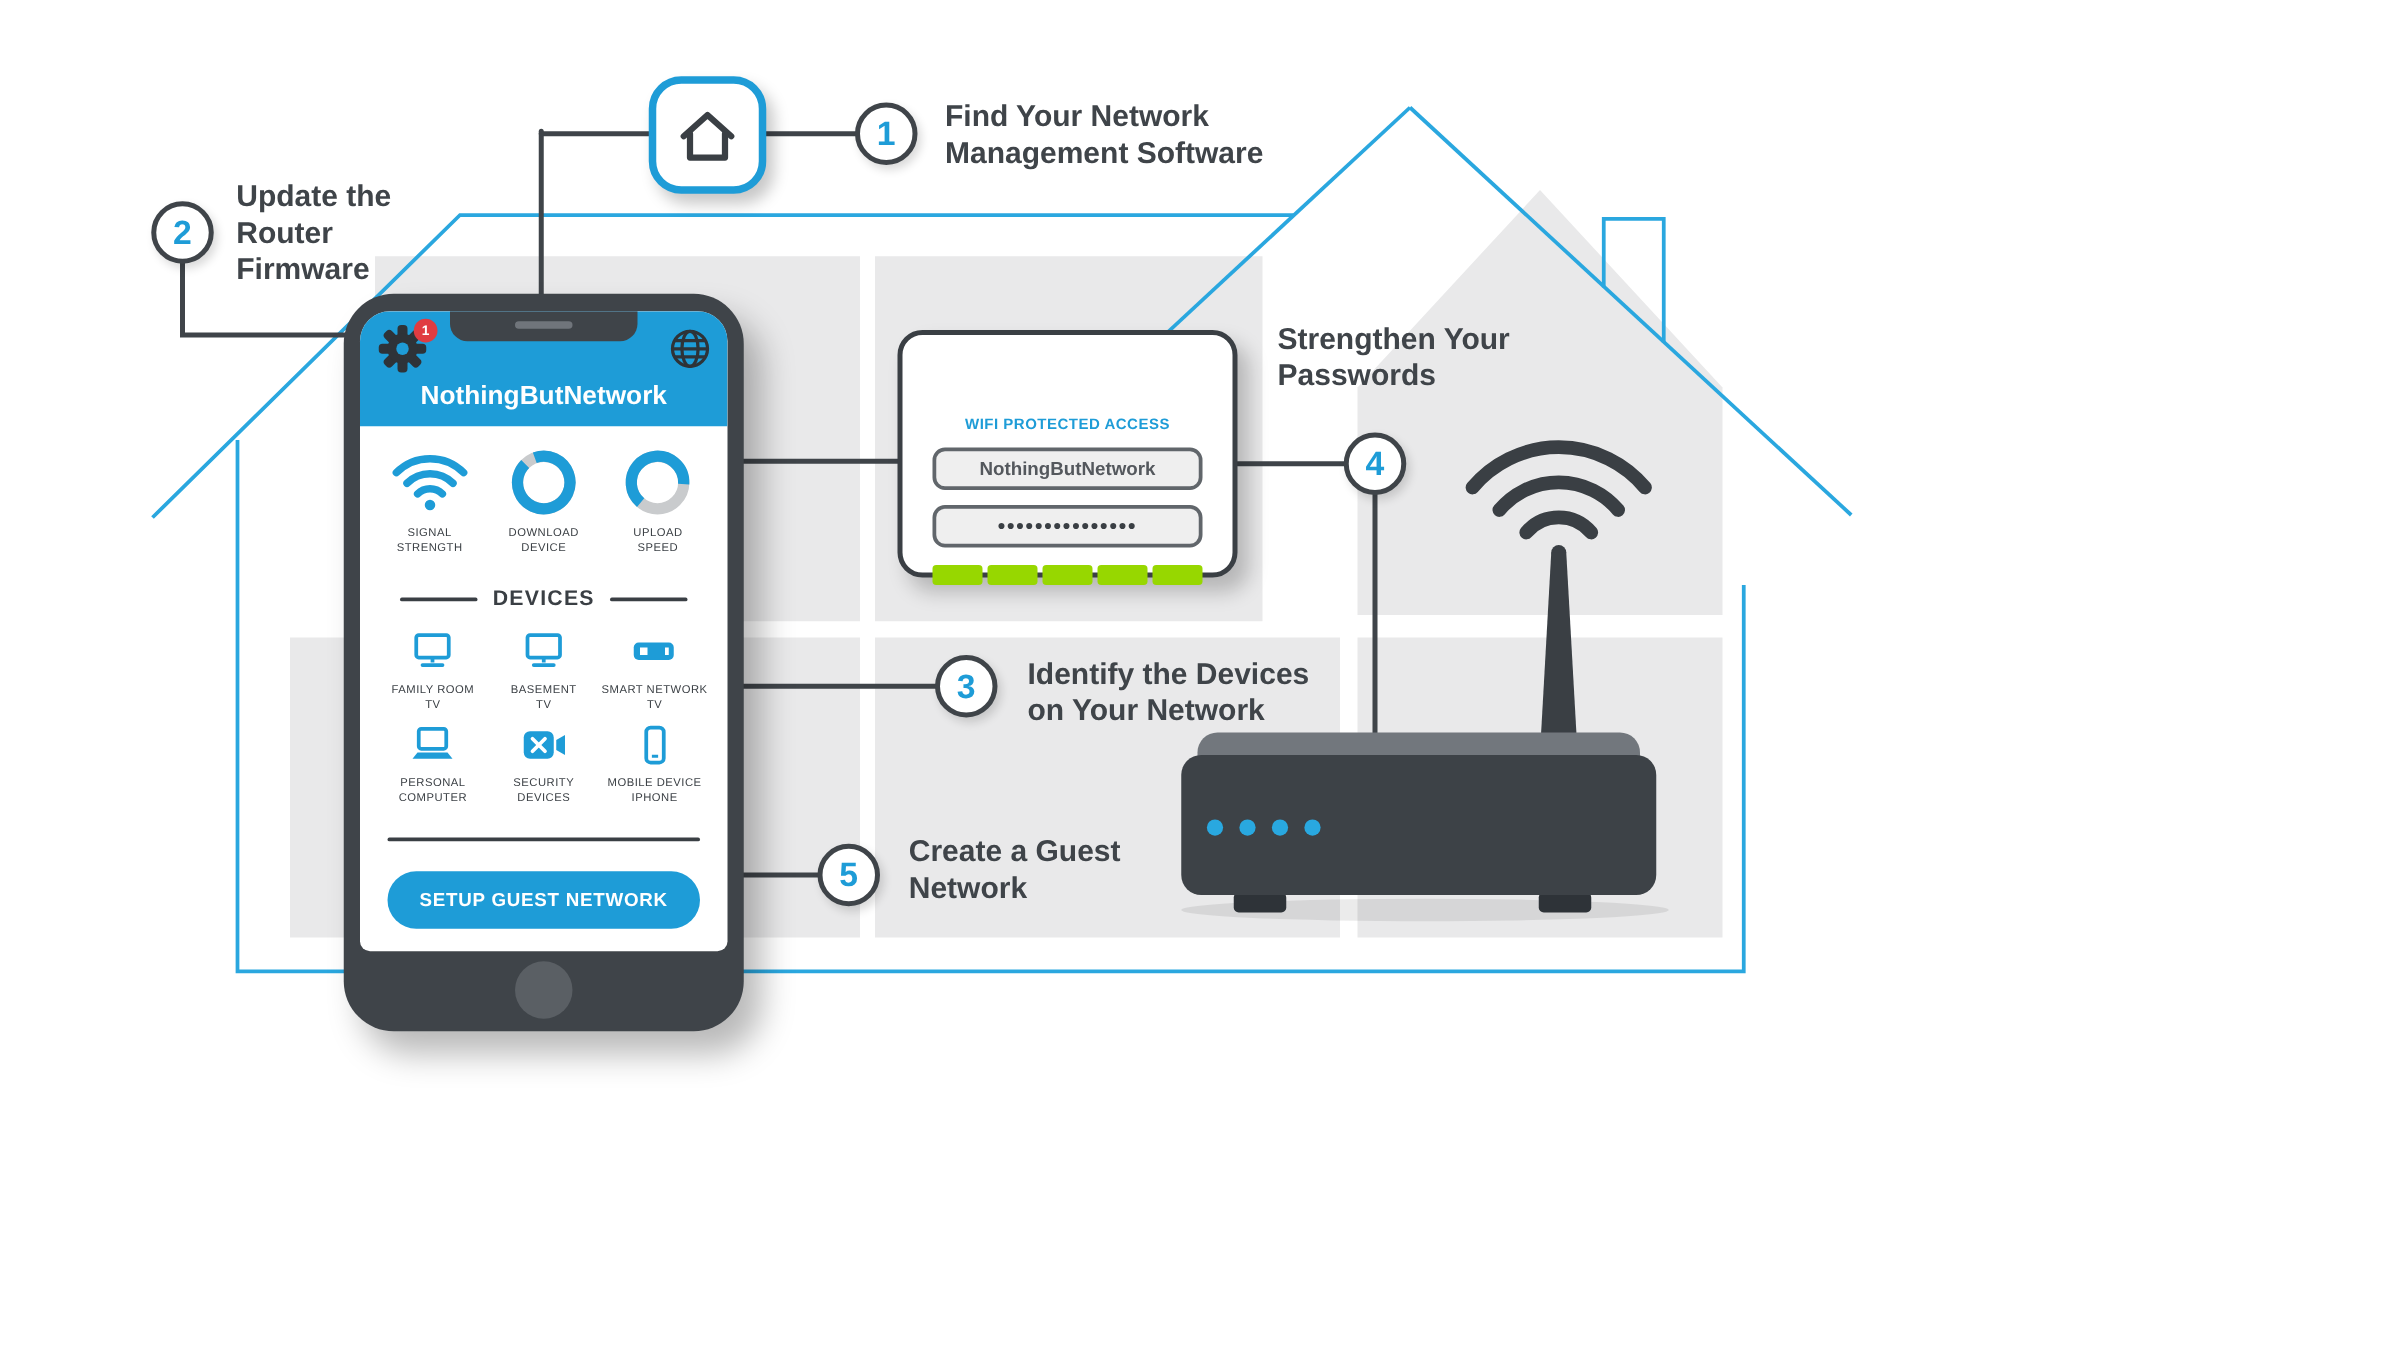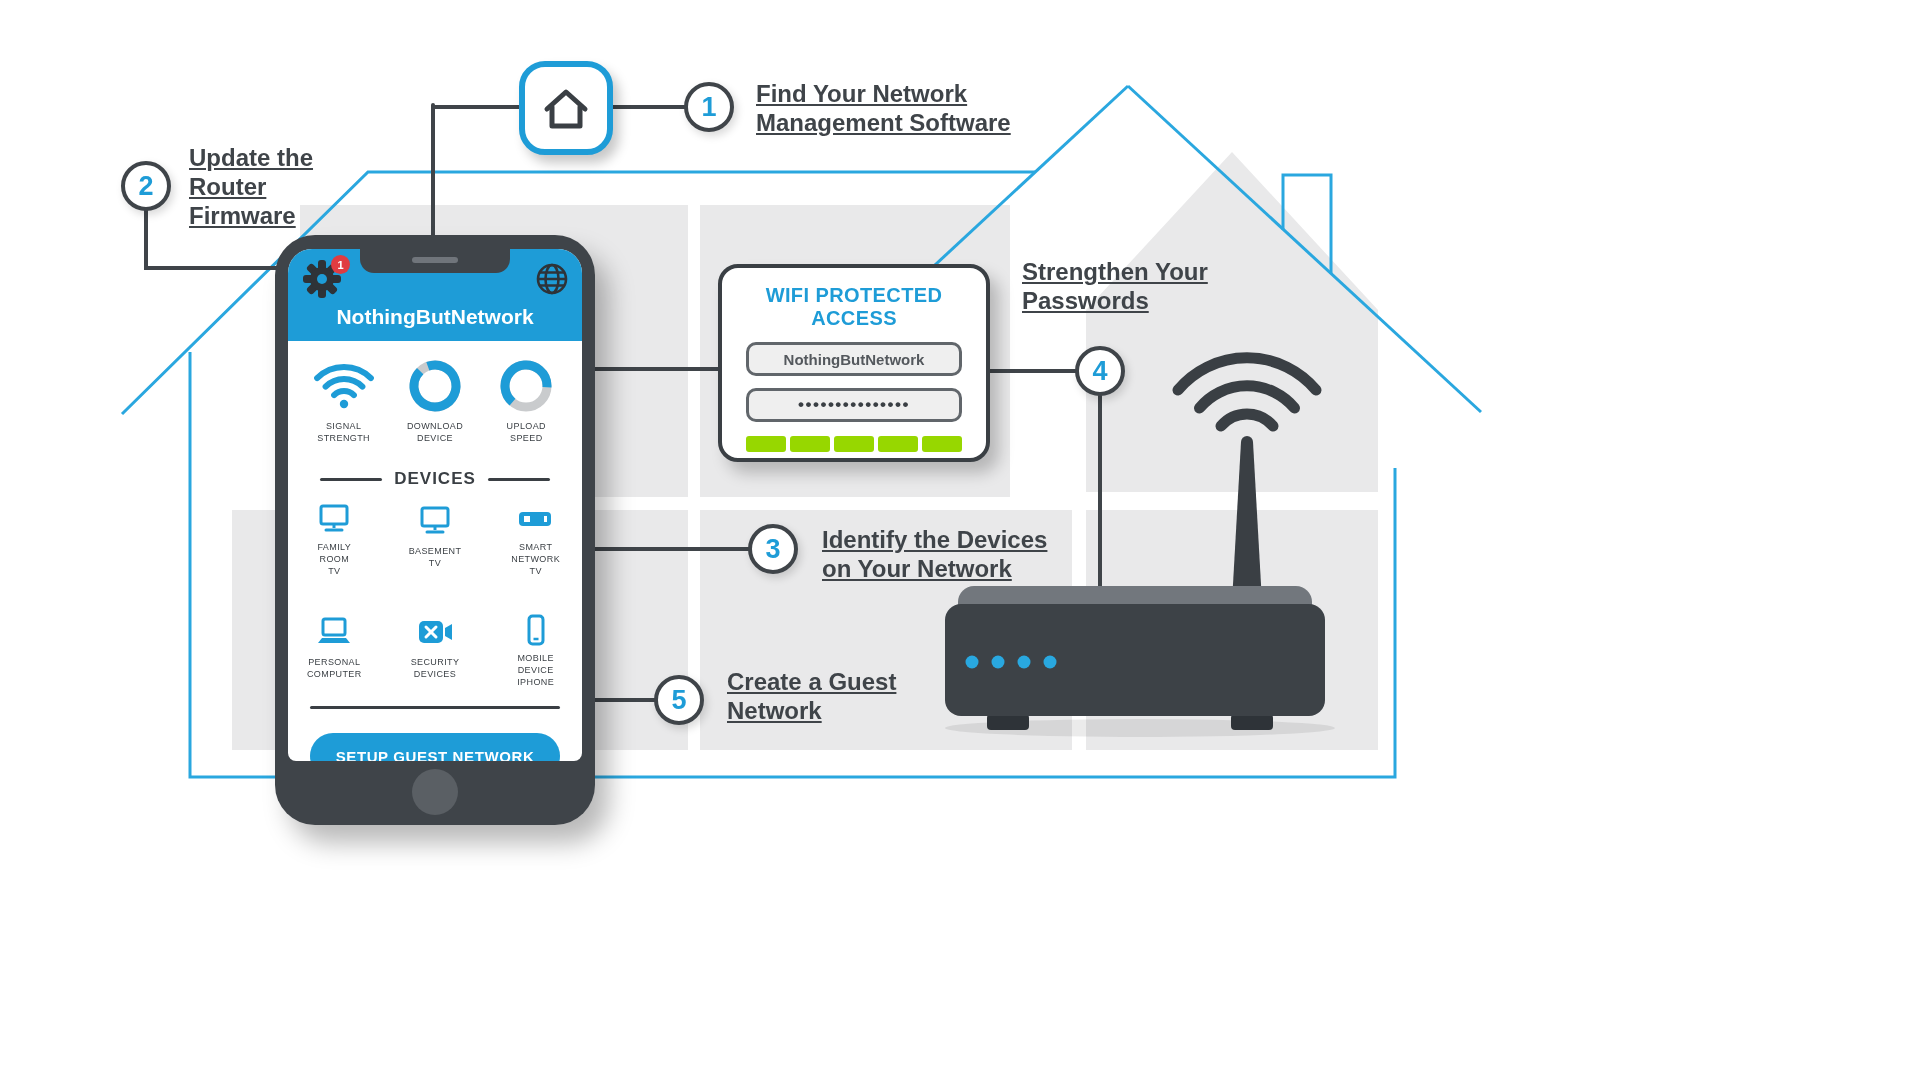--- a/index.html
+++ b/index.html
@@ -5,21 +5,21 @@
   * { box-sizing: border-box; margin: 0; padding: 0; }
   html,body { background:#fff; }
   body { font-family: "Liberation Sans", sans-serif; }
   .canvas { position:relative; width:1920px; height:1080px; background:#fff; overflow:hidden; }
   .abs { position:absolute; }
 
   
   .step-circle { width:50px; height:50px; border-radius:50%; background:#fff; border:4px solid #3f4449;
     display:flex; align-items:center; justify-content:center; font-weight:bold; font-size:27px; color:#1e9cd7;
     box-shadow:3px 4px 8px rgba(0,0,0,0.15); z-index:6; }
-  .step-label { font-weight:bold; font-size:24px; color:#3f4449; line-height:1.2; white-space:pre-line; z-index:6;text-decoration:underline; }
+  .step-label { font-weight:bold; font-size:24px; color:#3f4449; line-height:1.2; white-space:pre-line; z-index:6; }
 
   
   .app-icon { left:519px; top:61px; width:94px; height:94px; border:6px solid #1e9cd7; border-radius:26px;
     background:#fff; box-shadow:6px 8px 12px rgba(0,0,0,0.22); display:flex; align-items:center; justify-content:center; z-index:5; }
 
   
   .phone { left:275px; top:235px; width:320px; height:590px; background:#3f4449; border-radius:40px;
     box-shadow:14px 18px 26px rgba(0,0,0,0.28); z-index:5; }
   .screen { position:absolute; left:13px; top:14px; width:294px; height:512px; background:#fff;
     border-radius:24px 24px 8px 8px; overflow:hidden; }
@@ -36,34 +36,34 @@
   .stats { display:flex; margin:16px 10px 0; }
   .stat { flex:1; display:flex; flex-direction:column; align-items:center; }
   .stat-icon { height:58px; display:flex; align-items:center; justify-content:center; }
   .tiny-label { margin-top:6px; font-size:9px; font-weight:normal; letter-spacing:0.4px; line-height:1.3;
     text-align:center; white-space:pre-line; color:#3a3f44; }
 
   .devices-heading { margin-top:24px; height:22px; display:flex; align-items:center; justify-content:center; gap:12px;
     font-weight:bold; font-size:17px; letter-spacing:1px; color:#3a3f44; }
   .rule { width:62px; height:3px; background:#3a3f44; border-radius:2px; }
 
-  .device-grid { margin:12px 14px 0; display:grid; grid-template-columns:repeat(3,1fr); grid-auto-rows:75px;gap:36px; }
+  .device-grid { margin:12px 14px 0; display:grid; grid-template-columns:repeat(3,1fr); grid-auto-rows:75px; }
   .device { display:flex; flex-direction:column; align-items:center; }
   .device-icon { height:38px; display:flex; align-items:center; justify-content:center; }
 
   .separator { margin:18px 22px 0; height:3px; background:#3a3f44; border-radius:2px; }
   .guest-btn { margin:24px auto 0; width:250px; height:46px; border-radius:23px; background:#1e9cd7;
     color:#fff; font-weight:bold; font-size:15px; letter-spacing:0.6px; display:flex; align-items:center; justify-content:center; cursor:pointer; }
   .home-btn { position:absolute; left:50%; transform:translateX(-50%); top:534px; width:46px; height:46px;
     border-radius:50%; background:#5a5f64; }
 
   
   .wpa-card { left:718px; top:264px; width:272px; height:198px; background:#fff; border:4px solid #3a3f44;
     border-radius:20px; box-shadow:9px 11px 16px rgba(0,0,0,0.22); z-index:5; padding:16px 24px 0; }
-  .wpa-title { text-align:center; color:#1e9cd7; font-weight:bold; font-size:20px; letter-spacing:0.4px; }
+  .wpa-title { text-align:center; color:#1e9cd7; font-weight:bold; font-size:12px; letter-spacing:0.4px;margin-top:48px; }
   .wpa-input { margin-top:12px; height:34px; border:3px solid #61666b; border-radius:10px; background:#efefef;
     display:flex; align-items:center; justify-content:center; font-weight:bold; color:#54585d; font-size:15px; }
   .wpa-input.password { font-size:17px; letter-spacing:1.5px; color:#3a3f44; }
   .strength { margin-top:14px; display:flex; gap:4px; }
   .seg { flex:1; height:16px; background:#97d700; border-radius:3px; }
 
   .router-wrap { left:925px; top:320px; width:440px; height:430px; z-index:2; }
 </style>
 </head>
 <body>

